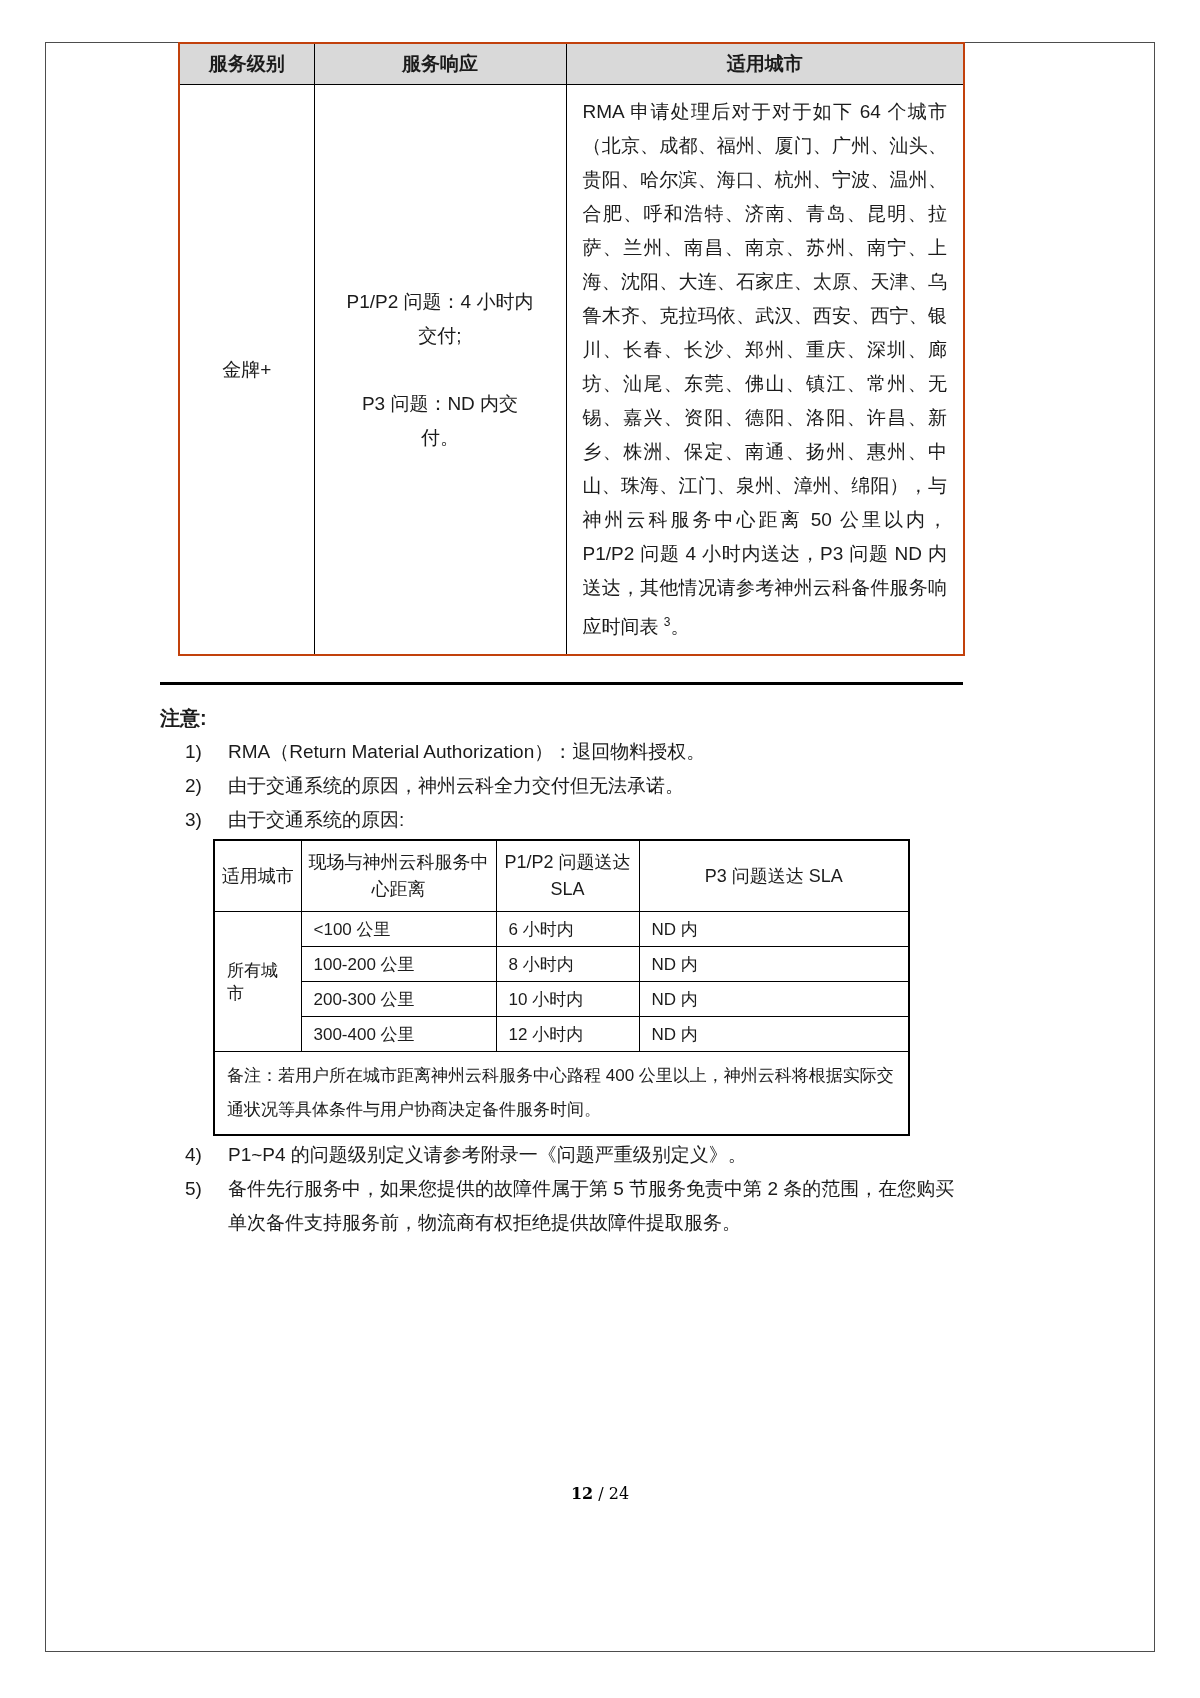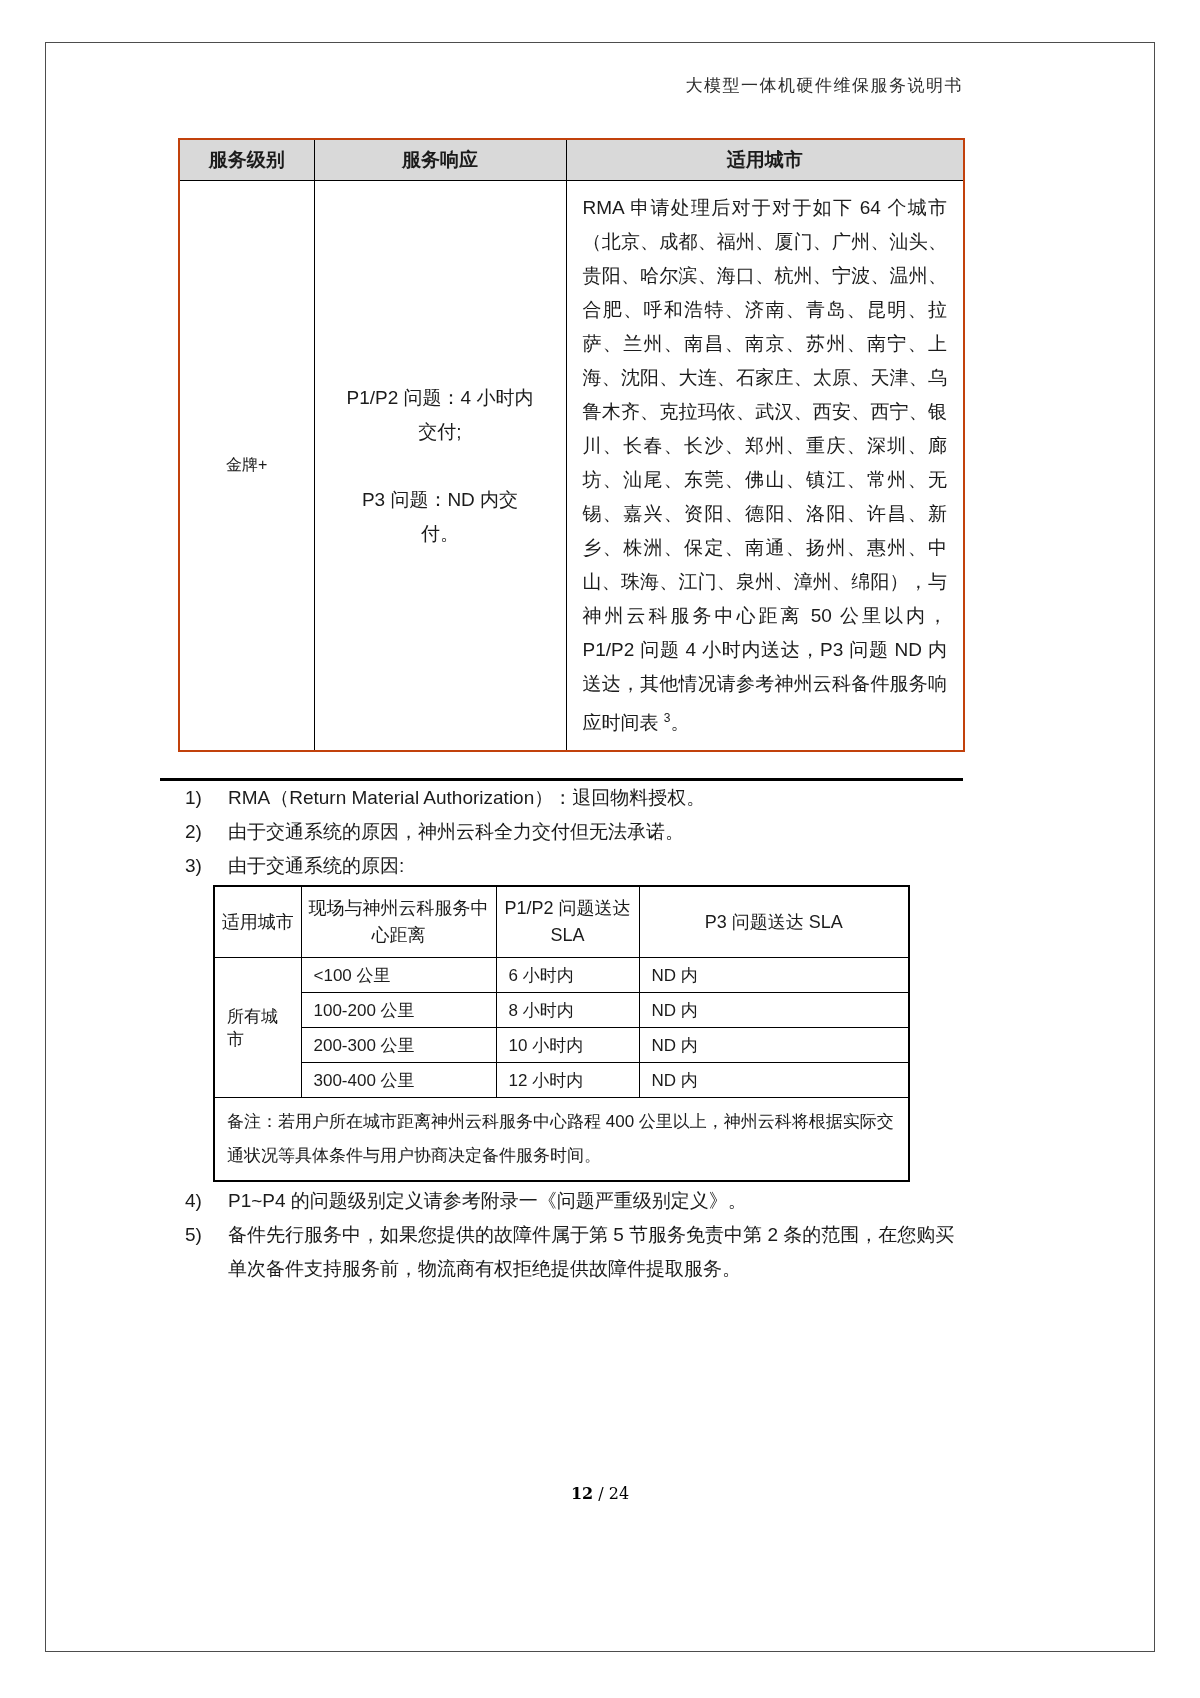--- a/index.html
+++ b/index.html
@@ -25,21 +25,21 @@
   table.service-table {
     border-collapse:collapse; table-layout:fixed;
     width:785px; margin:42px 0 0 18px;
     border:2px solid #c2410c;
   }
   table.service-table th, table.service-table td { border:1px solid #000; }
   table.service-table th {
     background:#d9d9d9; height:38px; font-size:19px; font-weight:bold;
     text-align:center; vertical-align:middle;
   }
-  .level-cell { text-align:center; vertical-align:middle; font-size:16px; }
+  .level-cell { text-align:center; vertical-align:middle; font-size:19px; }
   .response-cell {
     text-align:center; vertical-align:middle; font-size:19px;
     line-height:34px; padding:0 28px;
   }
   .response-cell p { margin:1px; }
   .response-cell p.first { margin-bottom:34px; }
   .cities-cell {
     vertical-align:top; font-size:19px; line-height:34px;
     padding:10px 16px; text-align:justify;
   }
@@ -77,23 +77,20 @@
   }
   .footer .pg-cur { font-weight:bold; }
 </style>
 </head>
 <body>
 
 <div class="page-border"></div>
 
 <div class="content">
 
-  <div class="doc-header">
-    <span>大模型一体机硬件维保服务说明书</span>
-  </div>
 
   <table class="service-table">
     <colgroup>
         <col style="width:135px">
         <col style="width:252px">
         <col style="width:398px">
       </colgroup>
     <thead>
       <tr>
         <th>服务级别</th>
@@ -110,20 +107,21 @@
         </td>
         <td class="cities-cell">
           <span>RMA 申请处理后对于对于如下 64 个城市（北京、成都、福州、厦门、广州、汕头、贵阳、哈尔滨、海口、杭州、宁波、温州、合肥、呼和浩特、济南、青岛、昆明、拉萨、兰州、南昌、南京、苏州、南宁、上海、沈阳、大连、石家庄、太原、天津、乌鲁木齐、克拉玛依、武汉、西安、西宁、银川、长春、长沙、郑州、重庆、深圳、廊坊、汕尾、东莞、佛山、镇江、常州、无锡、嘉兴、资阳、德阳、洛阳、许昌、新乡、株洲、保定、南通、扬州、惠州、中山、珠海、江门、泉州、漳州、绵阳），与神州云科服务中心距离 50 公里以内，P1/P2 问题 4 小时内送达，P3 问题 ND 内送达，其他情况请参考神州云科备件服务响应时间表 </span><sup>3</sup><span>。</span>
         </td>
       </tr>
     </tbody>
   </table>
 
   <div class="thick-rule"></div>
 
+  <div class="notes-label">注意:</div>
 
   <div class="note-item">
     <span class="num">1)</span>
     <span class="txt">RMA（Return Material Authorization）：退回物料授权。</span>
   </div>
   <div class="note-item">
     <span class="num">2)</span>
     <span class="txt">由于交通系统的原因，神州云科全力交付但无法承诺。</span>
   </div>
   <div class="note-item">

